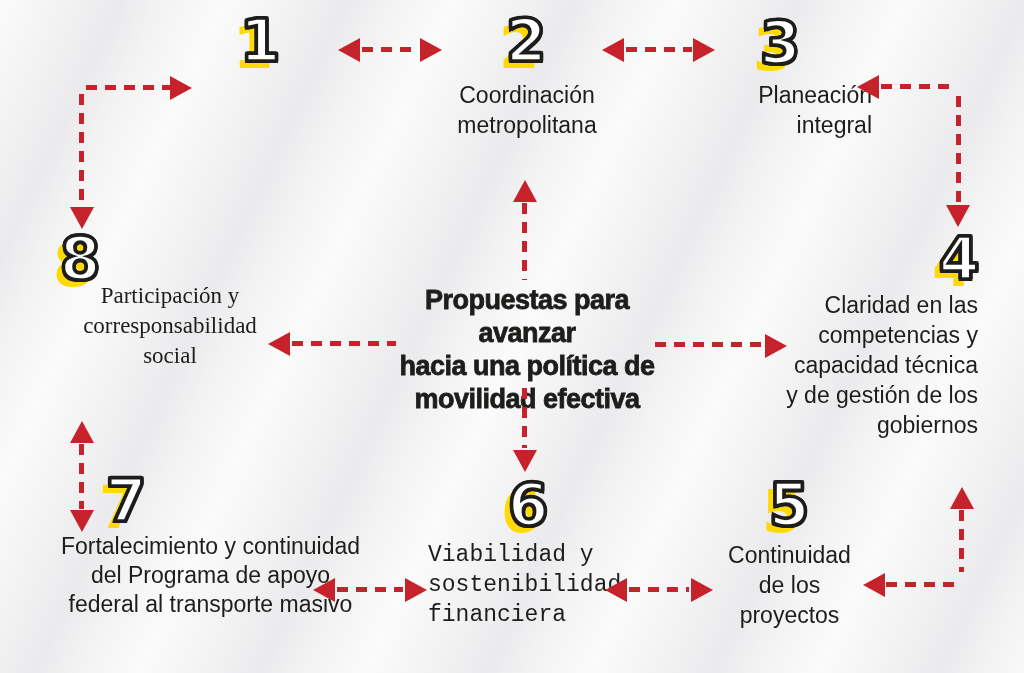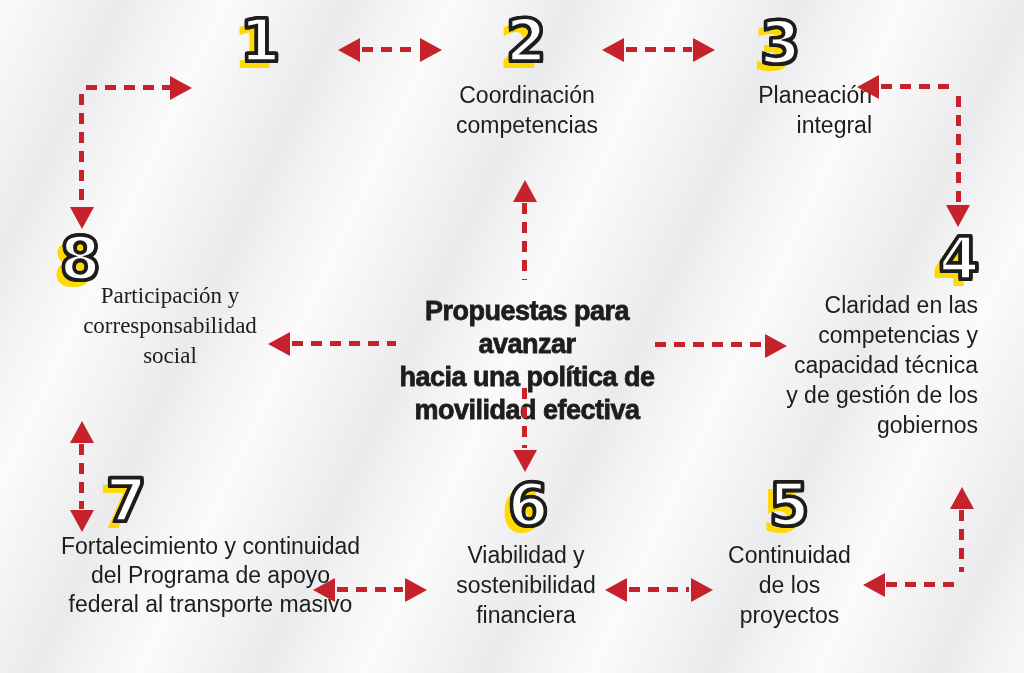--- a/index.html
+++ b/index.html
@@ -55,34 +55,33 @@
   .label{
     position:absolute;
     font-size:23px;line-height:30px;
     white-space:pre-line;
   }
   .lb1{left:152px;top:80px;width:240px;text-align:center;}
   .lb2{left:427px;top:80px;width:200px;text-align:center;}
   .lb3{left:682px;top:80px;width:190px;text-align:right;}
   .lb4{left:748px;top:290px;width:230px;text-align:right;}
   .lb5{left:702px;top:540px;width:175px;text-align:center;}
-  .lb6{left:428px;top:540px;width:196px;text-align:center;}
+  .lb6{left:428px;top:540px;width:196px;text-align:left;font-family:Liberation Mono, monospace;}
   .lb7{left:38px;top:532px;width:345px;text-align:center;line-height:29px;}
   .lb8{left:55px;top:281px;width:230px;text-align:center;font-family:Liberation Serif, serif;}
   
   .title{
     position:absolute;
     left:377px;top:284px;width:300px;
     text-align:center;
     font-weight:bold;
     font-size:27px;line-height:33px;
     letter-spacing:-0.5px;
     -webkit-text-stroke:0.8px var(--text-dark);
     white-space:pre-line;
-    margin-top:11px;
   }
   
   .hl,.vl,.tr{position:absolute;display:block;}
   .hl{height:5px;background:repeating-linear-gradient(90deg,var(--arrow-red) 0 11px,transparent 11px 19px);}
   .vl{width:5px;background:repeating-linear-gradient(180deg,var(--arrow-red) 0 11px,transparent 11px 19px);}
   .tr{width:0;height:0;border-style:solid;}
   .tr.r{border-width:12px 0 12px 22px;border-color:transparent transparent transparent var(--arrow-red);}
   .tr.l{border-width:12px 22px 12px 0;border-color:transparent var(--arrow-red) transparent transparent;}
   .tr.u{border-width:0 12px 22px 12px;border-color:transparent transparent var(--arrow-red) transparent;}
   .tr.d{border-width:22px 12px 0 12px;border-color:var(--arrow-red) transparent transparent transparent;}
@@ -97,21 +96,21 @@
   <div class="num pn2"><span class="sh">2</span><span class="fc">2</span></div>
   <div class="num pn3"><span class="sh">3</span><span class="fc">3</span></div>
   <div class="num pn4"><span class="sh">4</span><span class="fc">4</span></div>
   <div class="num pn5"><span class="sh">5</span><span class="fc">5</span></div>
   <div class="num pn6"><span class="sh">6</span><span class="fc">6</span></div>
   <div class="num pn7"><span class="sh">7</span><span class="fc">7</span></div>
   <div class="num pn8"><span class="sh">8</span><span class="fc">8</span></div>
 
   
   <div class="label lb2">Coordinación
-competencias</div>
+metropolitana</div>
   <div class="label lb3">Planeación
 integral</div>
   <div class="label lb4">Claridad en las
 competencias y
 capacidad técnica
 y de gestión de los
 gobiernos</div>
   <div class="label lb5">Continuidad
 de los
 proyectos</div>

